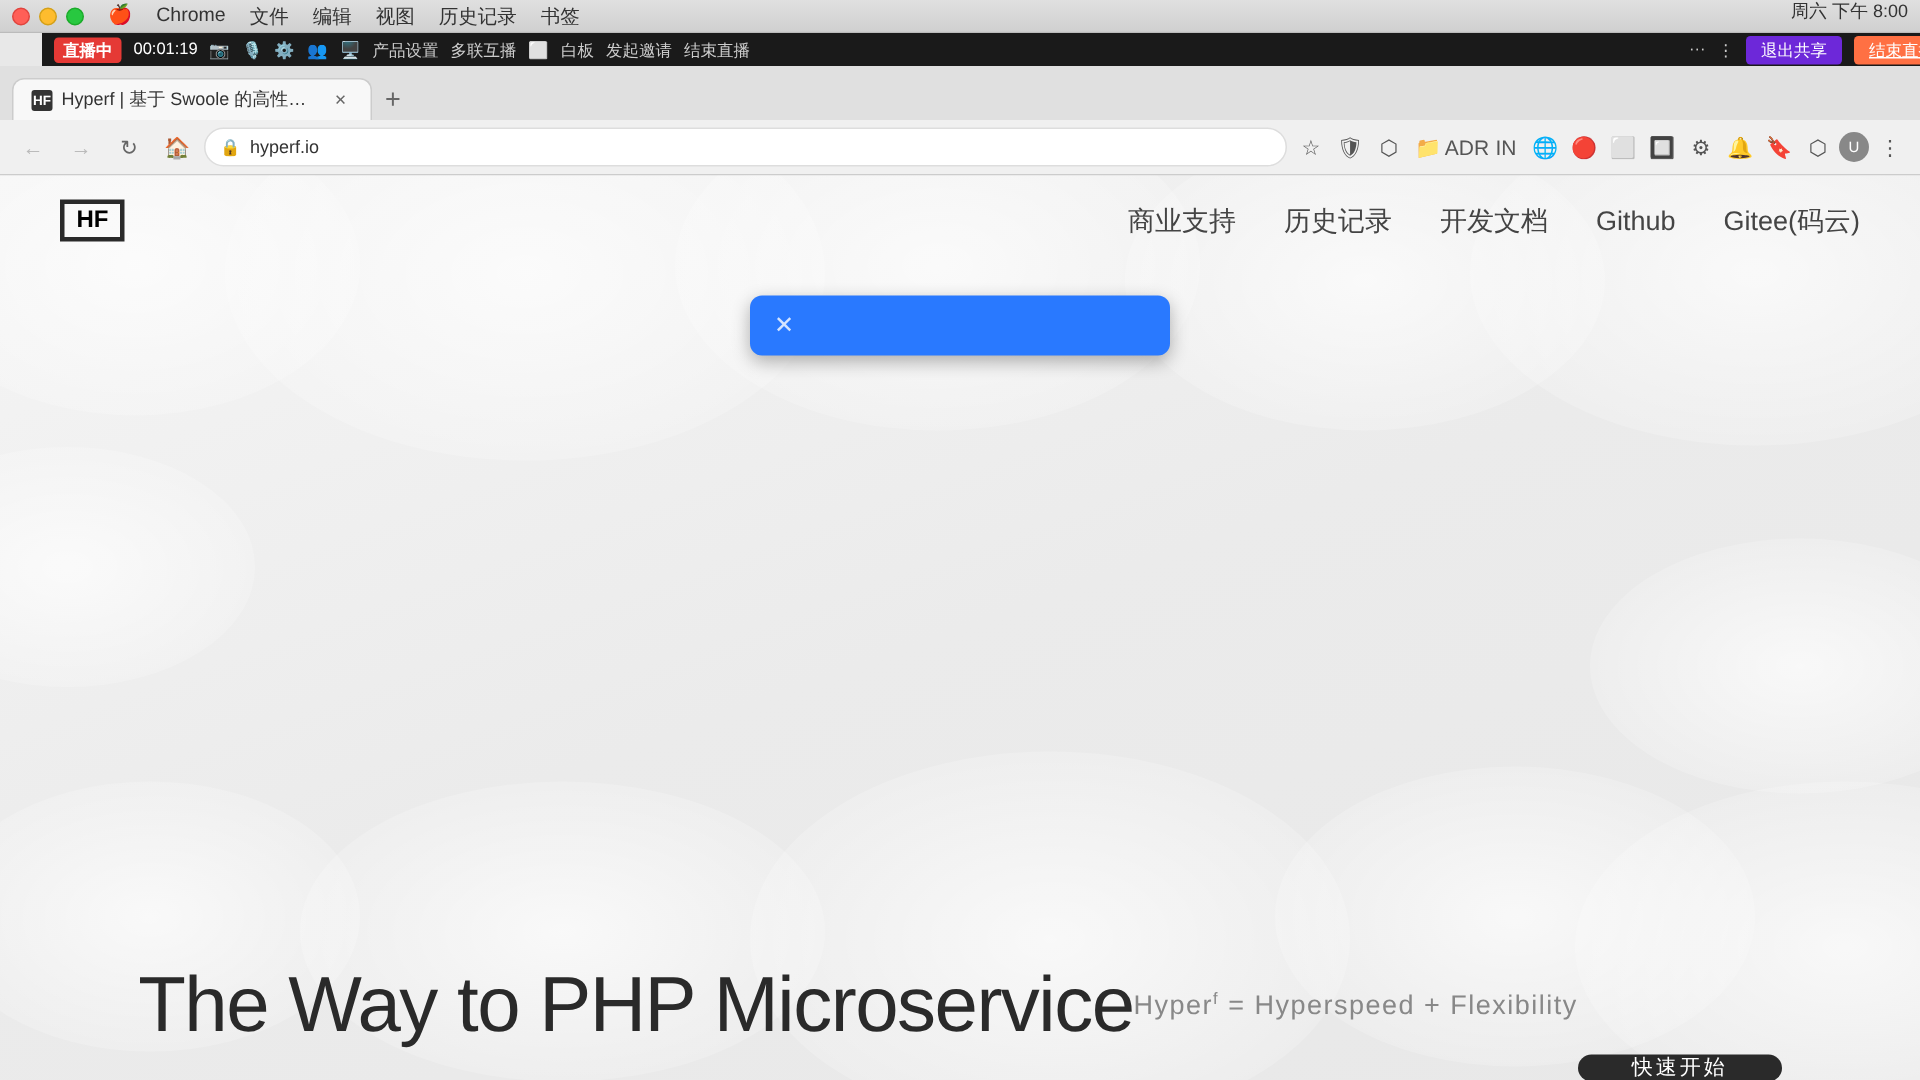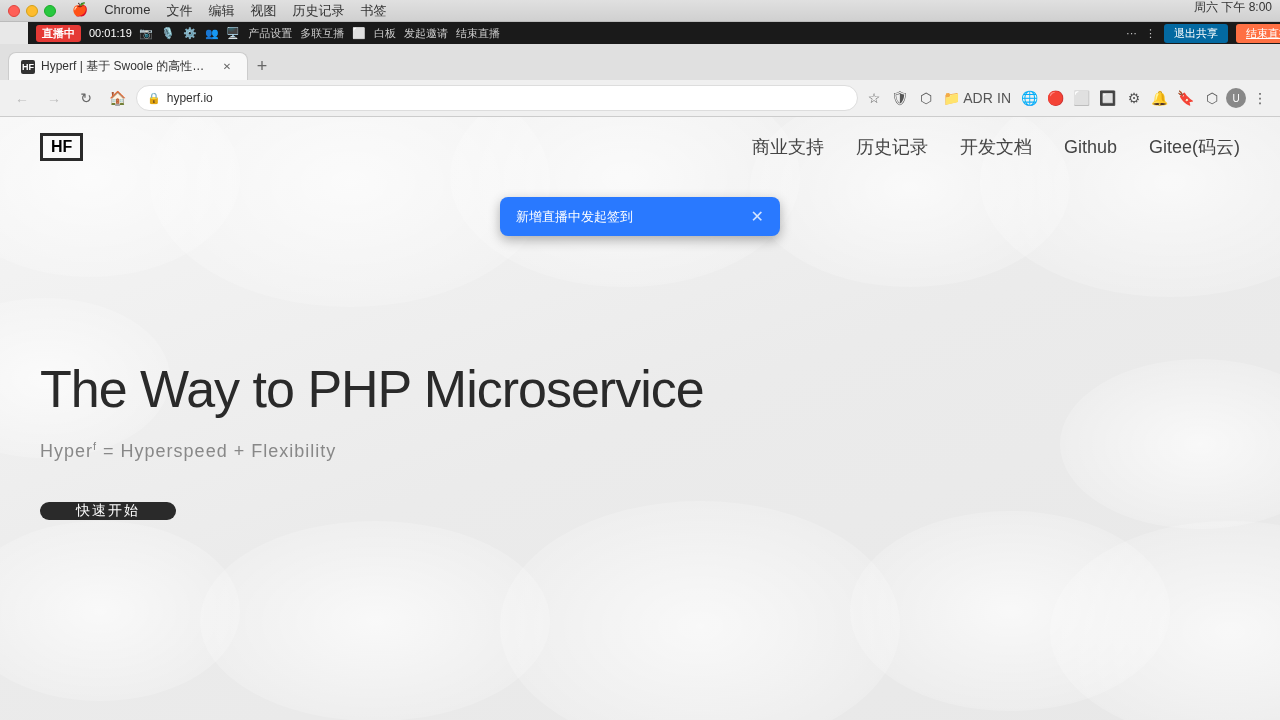--- a/index.html
+++ b/index.html
@@ -75,21 +75,21 @@
     .live-timer {
       color: #fff;
       font-size: 11px;
     }
     .live-icon-item {
       font-size: 11px;
       color: #ccc;
       cursor: pointer;
     }
     .live-btn-exit {
-      background: #0369a1;
+      background: #6d28d9;
       color: white;
       border: none;
       padding: 2px 10px;
       border-radius: 3px;
       font-size: 11px;
       cursor: pointer;
     }
     .live-btn-end {
       background: #ff7043;
       color: white;
@@ -304,22 +304,22 @@
       cursor: pointer;
       text-decoration: none;
     }
 
     
     .hero {
       position: relative;
       z-index: 10;
       flex: 1;
       display: flex;
-      flex-direction: column;
-      align-items: flex-start;
+      flex-direction: row;
+      align-items: flex-end;
       justify-content: center;
       text-align: center;
       padding: 0 40px;
       margin-top: -20px;
     }
     .hero-title {
       font-size: 52px;
       font-weight: 300;
       color: #2a2a2a;
       letter-spacing: -1px;
@@ -446,21 +446,20 @@
     <div class="cloud" style="width:280px;height:180px;bottom:20px;left:-40px;"></div>
     <div class="cloud" style="width:350px;height:200px;bottom:0px;left:200px;"></div>
     <div class="cloud" style="width:400px;height:250px;bottom:-30px;left:500px;"></div>
     <div class="cloud" style="width:320px;height:200px;bottom:10px;left:850px;"></div>
     <div class="cloud" style="width:360px;height:220px;bottom:-20px;left:1050px;"></div>
     <div class="cloud" style="width:250px;height:160px;top:30%;left:-80px;"></div>
     <div class="cloud" style="width:280px;height:170px;top:40%;right:-60px;"></div>
   </div>
 
   <div class="notification-popup">
-    <span class="notification-text">新增直播中发起签到</span>
     <span class="notification-close">✕</span>
   </div>
 
   <div class="site-nav">
     <div class="site-logo-inner">
       <span>HF</span>
     </div>
     <div class="site-nav-links">
       <a class="site-nav-link">商业支持</a>
       <a class="site-nav-link">历史记录</a>

